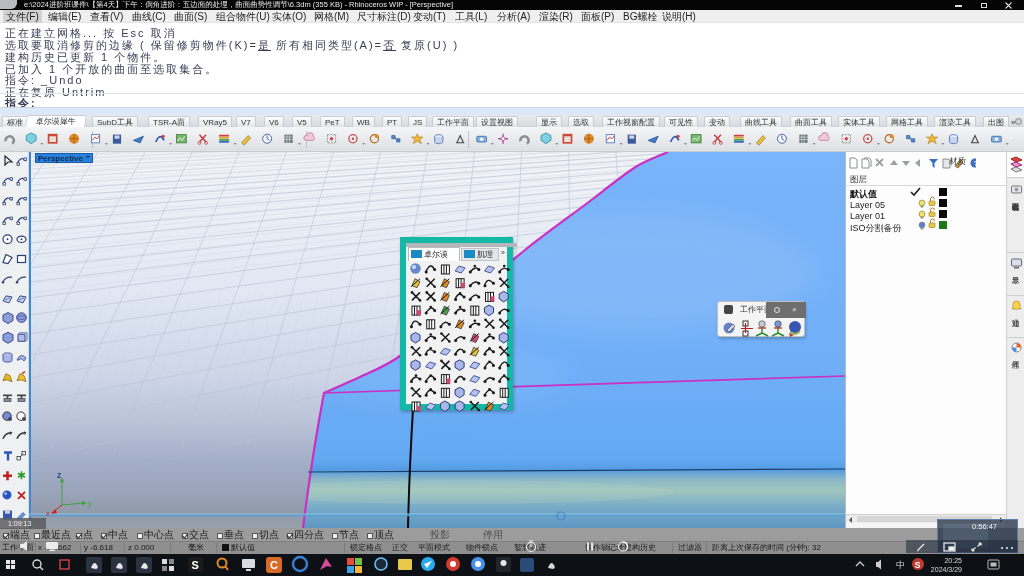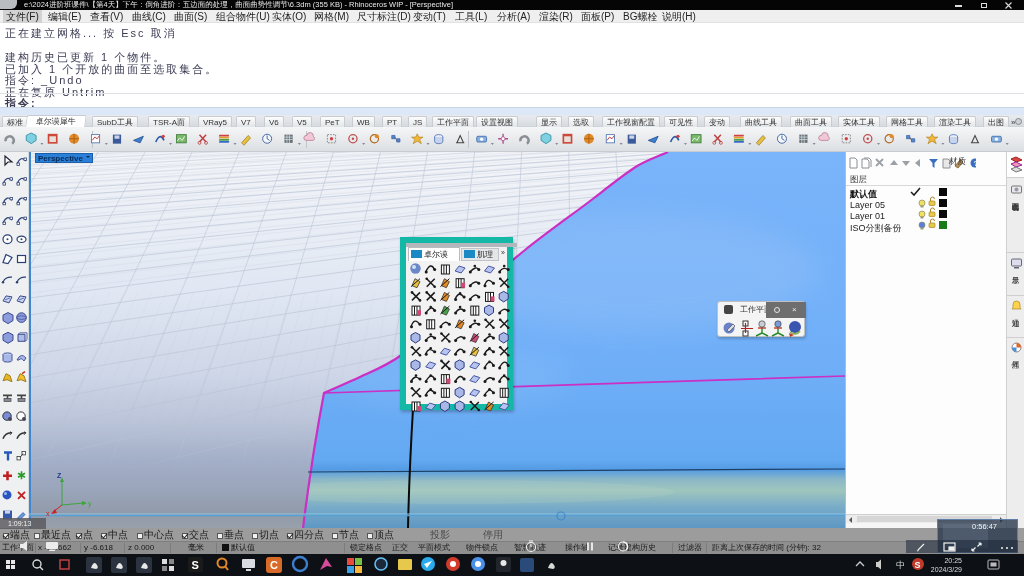--- a/index.html
+++ b/index.html
@@ -64,20 +64,21 @@
       <span style="left:455px">工具(L)</span>
       <span style="left:497px">分析(A)</span>
       <span style="left:539px">渲染(R)</span>
       <span style="left:581px">面板(P)</span>
       <span style="left:623px">BG螺栓</span>
       <span style="left:662px">说明(H)</span>
 </div>
 
 <div id="cmd" class="abs">
  <div style="top:3px">正在建立网格... 按 Esc 取消</div>
+ <div style="top:15px">选取要取消修剪的边缘 ( 保留修剪物件(K)=<u>是</u>  所有相同类型(A)=<u>否</u>  复原(U) )</div>
  <div style="top:27px">建构历史已更新 1 个物件。</div>
  <div style="top:39px">已加入 1 个开放的曲面至选取集合。</div>
  <div style="top:50px">指令: _Undo</div>
  <div style="top:62px">正在复原 Untrim</div>
  <div style="top:70px;left:0;width:1024px;border-bottom:1px solid #dfe3e8;height:1px"></div>
  <div style="top:73px;font-weight:bold">指令:</div>
 </div>
 <div id="cmdin" class="abs"></div>
 
 <div id="tabs" class="abs">
@@ -763,21 +764,21 @@
  <span style="position:absolute;left:38px">x -10.662</span>
  <span style="position:absolute;left:84px">y -6.618</span>
  <span style="position:absolute;left:128px">z 0.000</span>
  <span style="position:absolute;left:188px">毫米</span>
  <span style="position:absolute;left:222px"><span style="display:inline-block;width:7px;height:7px;background:#111;vertical-align:-1px;margin-right:2px"></span>默认值</span>
  <span style="position:absolute;left:350px">锁定格点</span>
  <span style="position:absolute;left:392px">正交</span>
  <span style="position:absolute;left:418px">平面模式</span>
  <span style="position:absolute;left:466px">物件锁点</span>
  <span style="position:absolute;left:514px">智慧轨迹</span>
- <span style="position:absolute;left:565px">操作轴</span>
+ <span style="position:absolute;left:585px">操作轴</span>
  <span style="position:absolute;left:608px">记录建构历史</span>
  <span style="position:absolute;left:678px">过滤器</span>
  <span style="position:absolute;left:712px">距离上次保存的时间 (分钟): 32</span>
 </div>
 
 <div id="taskbar" class="abs"><svg width="1024" height="22" id="tksvg">
         <rect x="6" y="6" width="4" height="4" fill="#e8e8e8"></rect>
         <rect x="11" y="6" width="4" height="4" fill="#e8e8e8"></rect>
         <rect x="6" y="11" width="4" height="4" fill="#e8e8e8"></rect>
         <rect x="11" y="11" width="4" height="4" fill="#e8e8e8"></rect>

